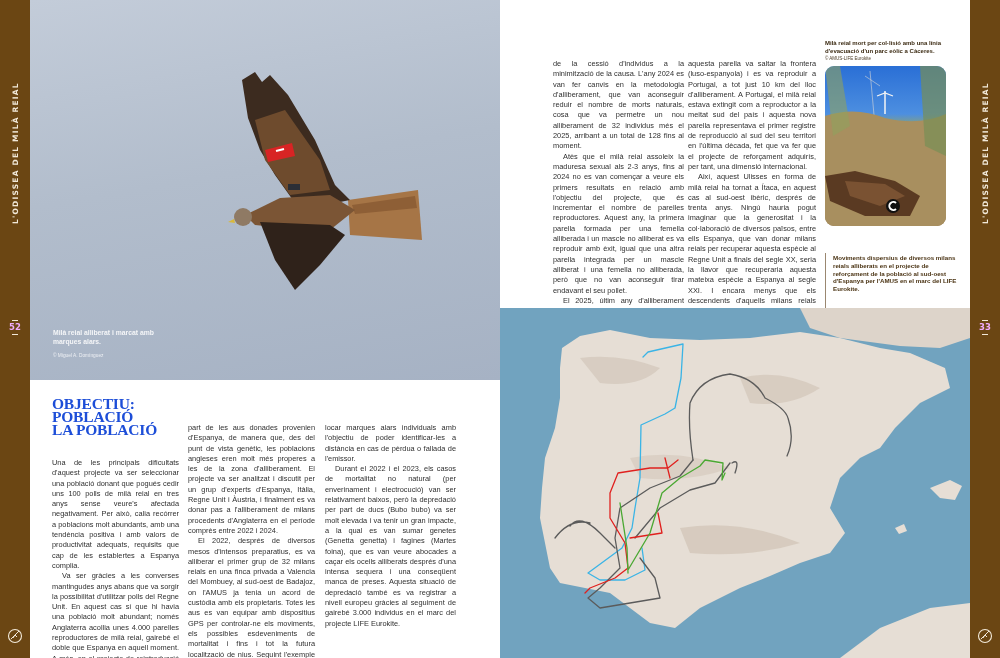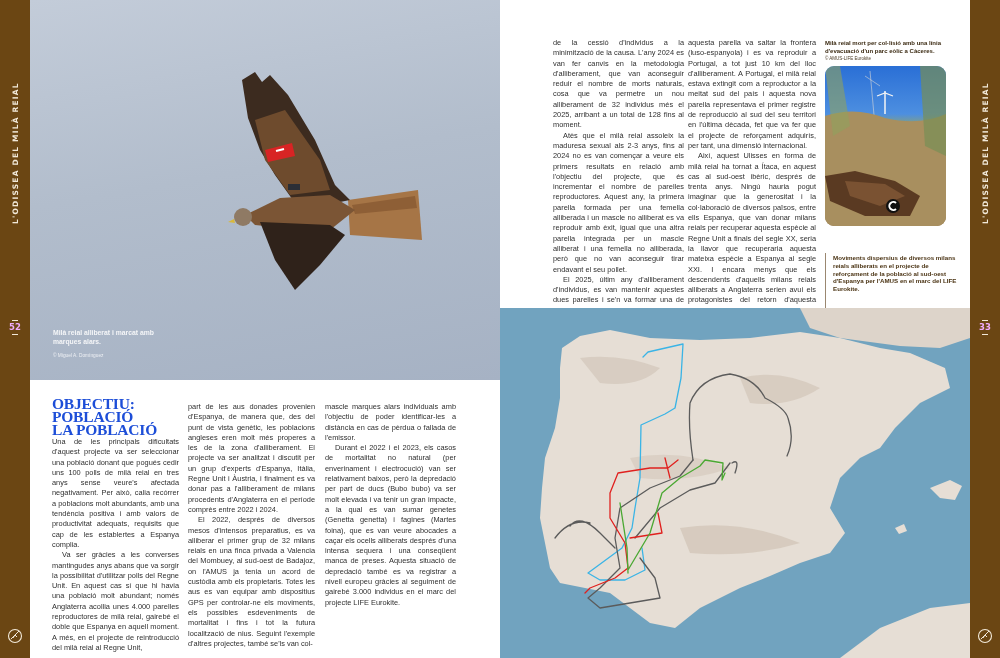--- a/index.html
+++ b/index.html
@@ -24,21 +24,21 @@
   
   .photo-bird { position: absolute; left: 30px; top: 0; width: 470px; height: 380px;
     background: linear-gradient(170deg, #c3ccd9 0%, #b2bdcc 45%, #a6b2c4 100%); overflow: hidden; }
   .photo-bird svg { position: absolute; left: 0; top: 0; }
   .photo-caption { position: absolute; left: 23px; top: 329px; width: 120px; color: #f5f6f8; font-size: 6.8px; font-weight: bold; line-height: 8.5px; }
   .photo-credit { position: absolute; left: 23px; top: 353px; color: #eef0f4; font-size: 4.8px; }
 
   
   .heading { position: absolute; left: 52px; top: 397px; width: 120px; color: #1d4ed8;
     font-family: "Liberation Serif", serif; font-weight: bold; font-size: 15.5px; line-height: 13px; letter-spacing: -0.2px; }
-  .col { position: absolute; font-size: 7.4px; line-height: 10.3px; color: #2f2f2f; text-align: justify; hyphens: auto; }
+  .col { position: absolute; font-size: 7.4px; line-height: 10.3px; color: #2f2f2f; text-align: justify; hyphens: auto; margin-top: 21px; }
   .col p { text-indent: 0; }
   .col p.ind { text-indent: 10px; }
   .col1 { left: 52px; top: 437px; width: 127px; }
   .col2 { left: 188px; top: 402px; width: 127px; }
   .col3 { left: 325px; top: 402px; width: 131px; }
   .col4 { left: 553px; top: 38px; width: 131px; }
   .col5 { left: 688px; top: 38px; width: 128px; }
 
   .side-caption { position: absolute; left: 825px; top: 40px; width: 135px; font-size: 6px; font-weight: bold; color: #3b2a12; line-height: 7.5px; }
   .side-credit { position: absolute; left: 825px; top: 56px; font-size: 4.5px; color: #4b3b25; }
@@ -98,21 +98,21 @@
 
 <div class="col col1">
   <p>Una de les principals dificultats d'aquest projecte va ser seleccionar una població donant que pogués cedir uns 100 polls de milà reial en tres anys sense veure's afectada negativament. Per això, calia recórrer a poblacions molt abundants, amb una tendència positiva i amb valors de productivitat adequats, requisits que cap de les establertes a Espanya complia.</p>
   <p class="ind">Va ser gràcies a les converses mantingudes anys abans que va sorgir la possibilitat d'utilitzar polls del Regne Unit. En aquest cas sí que hi havia una població molt abundant; només Anglaterra acollia unes 4.000 parelles reproductores de milà reial, gairebé el doble que Espanya en aquell moment. A més, en el projecte de reintroducció del milà reial al Regne Unit,</p>
 </div>
 <div class="col col2">
   <p>part de les aus donades provenien d'Espanya, de manera que, des del punt de vista genètic, les poblacions angleses eren molt més properes a les de la zona d'alliberament. El projecte va ser analitzat i discutit per un grup d'experts d'Espanya, Itàlia, Regne Unit i Àustria, i finalment es va donar pas a l'alliberament de milans procedents d'Anglaterra en el període comprès entre 2022 i 2024.</p>
   <p class="ind">El 2022, després de diversos mesos d'intensos preparatius, es va alliberar el primer grup de 32 milans reials en una finca privada a Valencia del Mombuey, al sud-oest de Badajoz, on l'AMUS ja tenia un acord de custòdia amb els propietaris. Totes les aus es van equipar amb dispositius GPS per controlar-ne els moviments, els possibles esdeveniments de mortalitat i fins i tot la futura localització de nius. Seguint l'exemple d'altres projectes, també se'ls van col-</p>
 </div>
 <div class="col col3">
-  <p>mascle marques alars individuals amb l'objectiu de poder identificar-les a distància en cas de pèrdua o fallada de l'emissor.</p>
+  <p>locar marques alars individuals amb l'objectiu de poder identificar-les a distància en cas de pèrdua o fallada de l'emissor.</p>
   <p class="ind">Durant el 2022 i el 2023, els casos de mortalitat no natural (per enverinament i electrocució) van ser relativament baixos, però la depredació per part de ducs (Bubo bubo) va ser molt elevada i va tenir un gran impacte, a la qual es van sumar genetes (Genetta genetta) i fagines (Martes foina), que es van veure abocades a caçar els ocells alliberats després d'una intensa sequera i una conseqüent manca de preses. Aquesta situació de depredació també es va registrar a nivell europeu gràcies al seguiment de gairebé 3.000 individus en el marc del projecte LIFE Eurokite.</p>
 </div>
 <div class="col col4">
   <p>de la cessió d'individus a la minimització de la causa. L'any 2024 es van fer canvis en la metodologia d'alliberament, que van aconseguir reduir el nombre de morts naturals, cosa que va permetre un nou alliberament de 32 individus més el 2025, arribant a un total de 128 fins al moment.</p>
   <p class="ind">Atès que el milà reial assoleix la maduresa sexual als 2-3 anys, fins al 2024 no es van començar a veure els primers resultats en relació amb l'objectiu del projecte, que és incrementar el nombre de parelles reproductores. Aquest any, la primera parella formada per una femella alliberada i un mascle no alliberat es va reproduir amb èxit, igual que una altra parella integrada per un mascle alliberat i una femella no alliberada, però que no van aconseguir tirar endavant el seu pollet.</p>
   <p class="ind">El 2025, últim any d'alliberament d'individus, es van mantenir aquestes dues parelles i se'n va formar una de nova, aquesta vegada integrada per dues aus alliberades el 2022. Però</p>
 </div>
 <div class="col col5">
   <p>aquesta parella va saltar la frontera (luso-espanyola) i es va reproduir a Portugal, a tot just 10 km del lloc d'alliberament. A Portugal, el milà reial estava extingit com a reproductor a la meitat sud del país i aquesta nova parella representava el primer registre de reproducció al sud del seu territori en l'última dècada, fet que va fer que el projecte de reforçament adquirís, per tant, una dimensió internacional.</p>
   <p class="ind">Així, aquest Ulisses en forma de milà reial ha tornat a Ítaca, en aquest cas al sud-oest ibèric, després de trenta anys. Ningú hauria pogut imaginar que la generositat i la col·laboració de diversos països, entre ells Espanya, que van donar milans reials per recuperar aquesta espècie al Regne Unit a finals del segle XX, seria la llavor que recuperaria aquesta mateixa espècie a Espanya al segle XXI. I encara menys que els descendents d'aquells milans reials alliberats a Anglaterra serien avui els protagonistes del retorn d'aquesta silueta característica als cels del sud-oest ibèric.</p>

